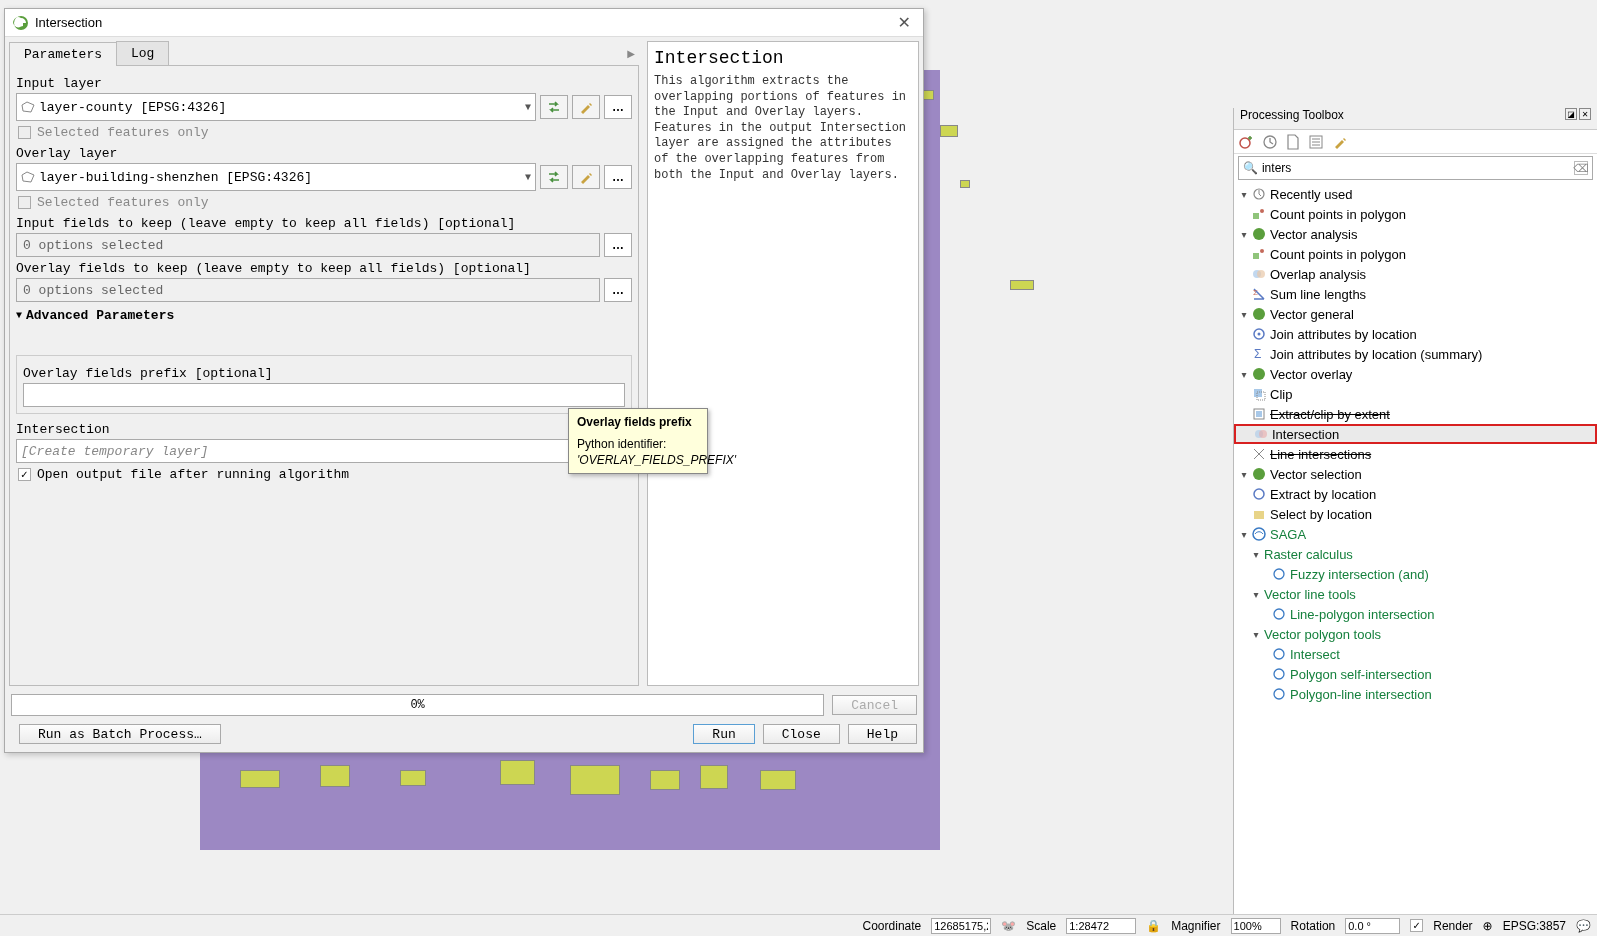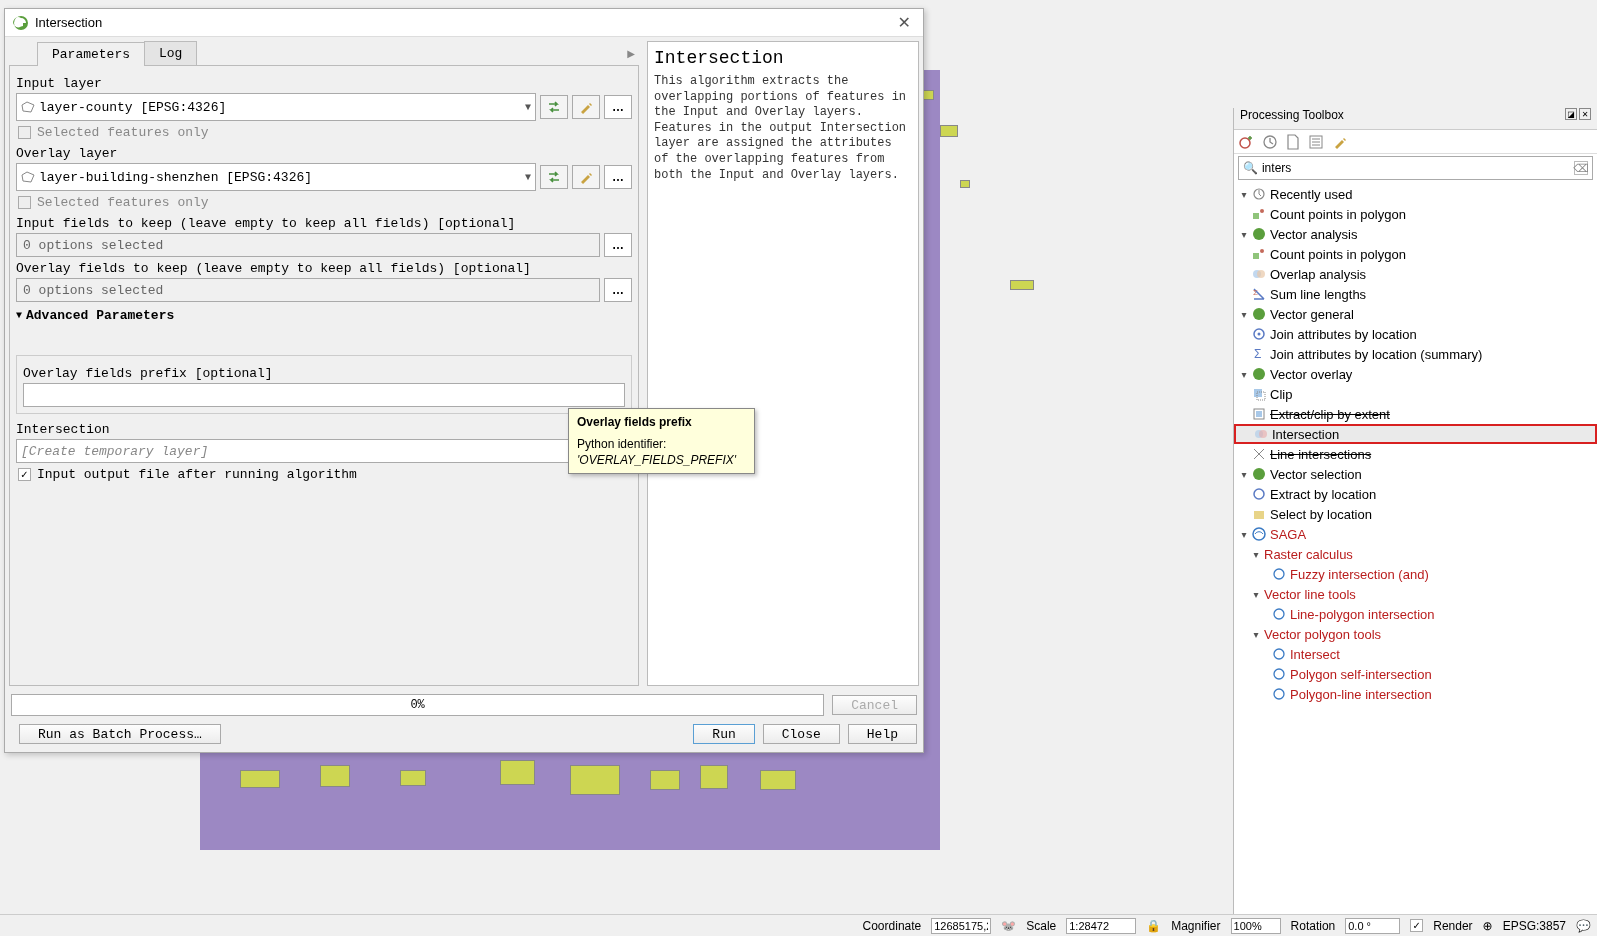--- a/index.html
+++ b/index.html
@@ -20,21 +20,21 @@
 
 .dialog-body { flex: 1; display: flex; padding: 4px; gap: 8px; }
 .left-panel { flex: 1; display: flex; flex-direction: column; }
 .right-panel { width: 272px; background: #fff; border: 1px solid #bbb; padding: 6px; }
 .right-panel h2 { font-family: "Courier New", monospace; font-size: 18px; font-weight: normal; margin-bottom: 6px; }
 .right-panel p { font-family: "Courier New", monospace; font-size: 12px; line-height: 1.3; color: #333; }
 
 
 .tabs { display: flex; border-bottom: 1px solid #bbb; }
 .tab { padding: 4px 14px; border: 1px solid #bbb; border-bottom: none; background: #f0f0f0; font-family: "Courier New", monospace; font-size: 13px; cursor: pointer; margin-right: -1px; }
-.tab.active { background: #f0f0f0; position: relative; top: 1px; margin-left: 28px; }
+.tab.active { background: #f0f0f0; position: relative; top: 1px; }
 .tab:not(.active) { background: #e4e4e4; }
 .scroll-right { margin-left: auto; margin-right: 4px; font-size: 10px; color: #888; align-self: center; }
 
 .tab-content { flex: 1; border: 1px solid #bbb; border-top: none; padding: 6px; background: #f0f0f0; overflow: auto; }
 
 .field-label { font-family: "Courier New", monospace; font-size: 13px; margin: 4px 0 2px 0; display: block; }
 .field-row { display: flex; align-items: center; gap: 4px; margin-bottom: 4px; }
 .combo { flex: 1; height: 28px; border: 1px solid #aaa; background: #fff; display: flex; align-items: center; padding: 0 4px; font-family: "Courier New", monospace; font-size: 13px; position: relative; }
 .combo-dropdown { position: absolute; right: 4px; font-size: 10px; color: #555; }
 .layer-icon { width: 14px; height: 12px; margin-right: 4px; display: inline-block; }
@@ -49,21 +49,21 @@
 .dots-btn { width: 28px; height: 24px; border: 1px solid #aaa; background: #fff; display: flex; align-items: center; justify-content: center; font-weight: bold; cursor: pointer; }
 
 .section-header { font-family: "Courier New", monospace; font-size: 13px; font-weight: bold; margin: 6px 0; display: flex; align-items: center; gap: 4px; }
 .section-arrow { font-size: 10px; }
 .section-body { border: 1px solid #ccc; padding: 6px; margin-bottom: 8px; margin-top: 32px; }
 .text-input { width: 100%; height: 24px; border: 1px solid #aaa; background: #fff; padding: 0 4px; font-family: "Courier New", monospace; }
 
 .output-combo { flex: 1; height: 24px; border: 1px solid #aaa; background: #fff; display: flex; align-items: center; padding: 0 4px; font-family: "Courier New", monospace; font-size: 13px; color: #888; font-style: italic; }
 
 
-.tooltip { position: absolute; left: 568px; top: 408px; width: 187px; background: #ffffdc; border: 1px solid #888; padding: 6px 8px; font-size: 12px; box-shadow: 2px 2px 4px rgba(0,0,0,0.25); z-index: 10; }
+.tooltip { position: absolute; left: 568px; top: 408px; width: 140px; background: #ffffdc; border: 1px solid #888; padding: 6px 8px; font-size: 12px; box-shadow: 2px 2px 4px rgba(0,0,0,0.25); z-index: 10; }
 .tooltip-title { font-weight: bold; margin-bottom: 8px; }
 .tooltip-python { margin-bottom: 2px; }
 .tooltip-id { font-style: italic; }
 
 
 .progress-row { display: flex; gap: 8px; padding: 4px 6px; align-items: center; }
 .progress-bar { flex: 1; height: 22px; border: 1px solid #aaa; background: #fff; display: flex; align-items: center; justify-content: center; font-family: "Courier New", monospace; font-size: 12px; }
 .btn { height: 20px; padding: 0 18px; border: 1px solid #aaa; background: linear-gradient(#fdfdfd, #ececec); font-family: "Courier New", monospace; font-size: 13px; cursor: pointer; display: inline-flex; align-items: center; justify-content: center; }
 .btn.primary { border: 1px solid #5a9fd4; }
 .btn.disabled { color: #aaa; }
@@ -84,21 +84,21 @@
 .toolbox-search-clear { color: #888; cursor: pointer; font-size: 11px; border: 1px solid #bbb; width: 14px; height: 14px; display: flex; align-items: center; justify-content: center; }
 
 .tree { flex: 1; overflow: auto; padding: 2px 0; }
 .tree-node { display: flex; align-items: center; height: 20px; padding-left: 4px; cursor: pointer; }
 .tree-node.selected { background: #eaeaea; }
 .tree-node.highlight { border: 2px solid #d82020; }
 .tree-node.strike span:last-child { text-decoration: line-through; }
 .tree-arrow { width: 12px; font-size: 10px; color: #555; text-align: center; }
 .tree-icon { width: 18px; height: 16px; display: inline-flex; align-items: center; justify-content: center; }
 .tree-label { font-size: 13px; margin-left: 2px; }
-.tree-label.dim { color: #b91c1c; }
+.tree-label.dim { color: #15803d; }
 .indent1 { padding-left: 16px; }
 .indent2 { padding-left: 36px; align-items: center; }
 
 
 .statusbar { position: absolute; left: 0; right: 0; bottom: 0; height: 22px; background: #f0f0f0; border-top: 1px solid #ccc; display: flex; align-items: center; padding: 0 6px; font-size: 12px; gap: 10px; }
 .statusbar input { width: 60px; height: 16px; border: 1px solid #aaa; font-size: 11px; padding: 0 2px; }
 .statusbar .spacer { flex: 1; }
 
 
 svg { display: block; }
@@ -224,21 +224,21 @@
           </div>
 
           <span class="field-label">Intersection</span>
           <div class="field-row">
             <div class="output-combo">
               <span>[Create temporary layer]</span>
             </div>
           </div>
           <div class="checkbox-row">
             <span class="checkbox">✓</span>
-            <span class="checkbox-label enabled">Input output file after running algorithm</span>
+            <span class="checkbox-label enabled">Open output file after running algorithm</span>
           </div>
 
         </div>
       </div>
 
       <div class="right-panel">
         <h2>Intersection</h2>
         <p>This algorithm extracts the overlapping portions of features in the Input and Overlay layers. Features in the output Intersection layer are assigned the attributes of the overlapping features from both the Input and Overlay layers.</p>
       </div>
     </div>

